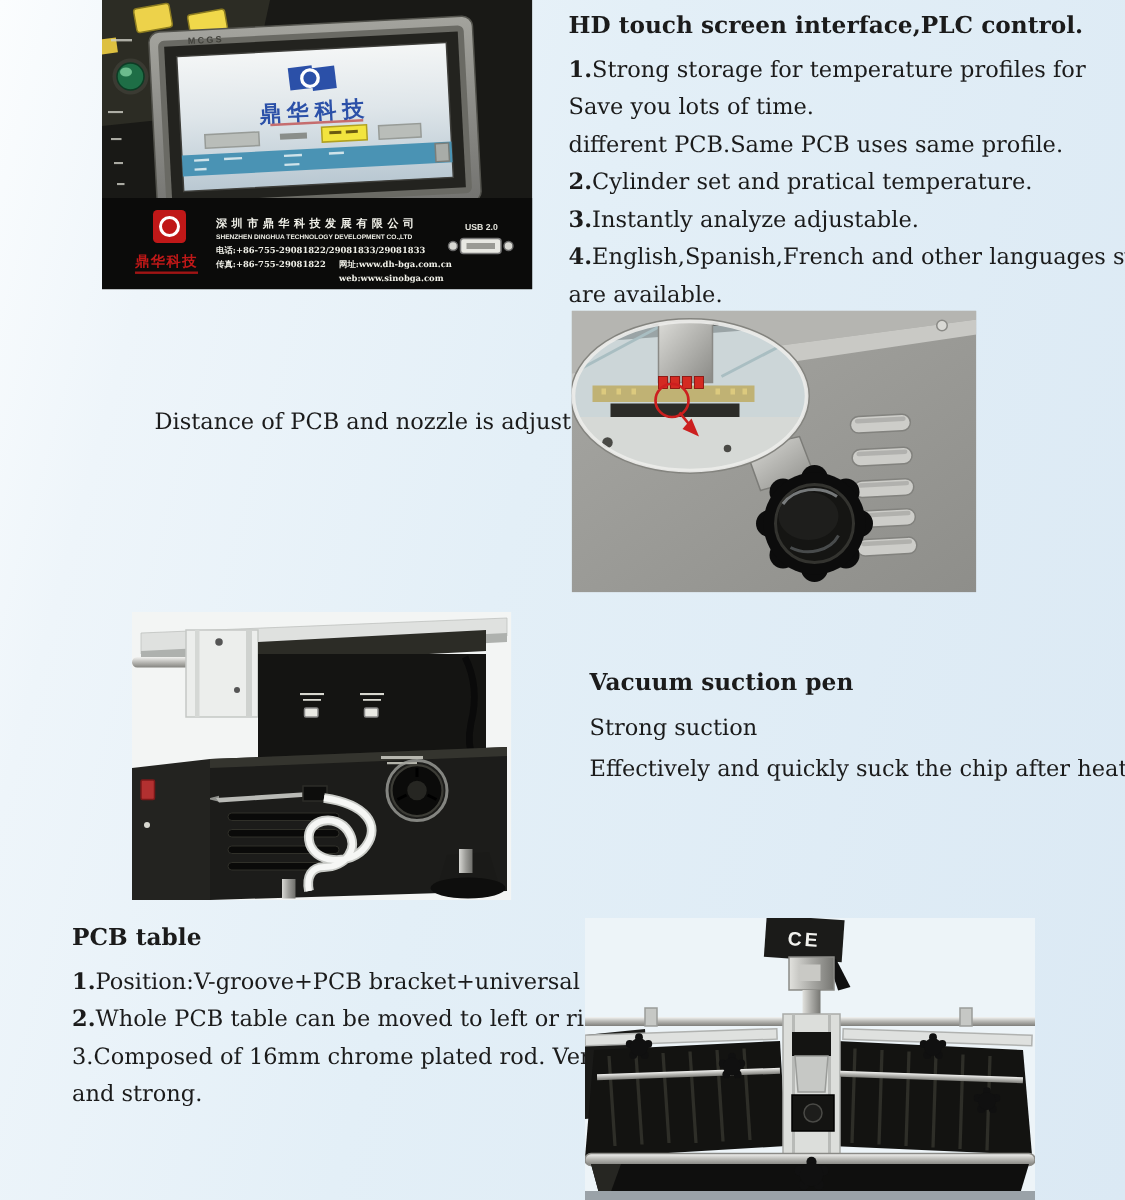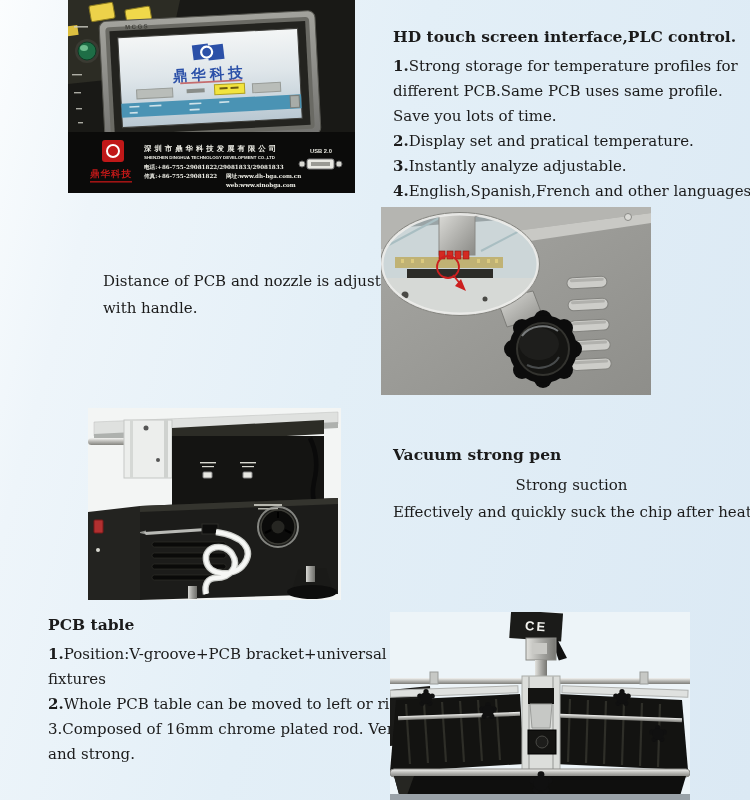--- a/index.html
+++ b/index.html
@@ -10,25 +10,25 @@
     background:linear-gradient(105deg,#fbfdfe 0%,#eef5fa 15%,#e3eff7 45%,#dbe9f4 100%);
     font-family:"DejaVu Serif","Liberation Serif",serif;
     color:#1b1b1b;
   }
   .photo{position:absolute;overflow:hidden;}
   .photo svg{display:block;width:100%;height:100%;}
   .txt{position:absolute;}
   .t-head{font-weight:bold;font-size:15.5px;line-height:22px;margin-bottom:6px;}
   .t-line{font-size:15px;line-height:25px;white-space:nowrap;}
   .t-line .num{font-weight:bold;}
-  .sec-hd{left:393px;top:6px;width:357px;margin-top:20px;}
+  .sec-hd{left:379px;top:6px;width:357px;}
   .sec-distance{left:103px;top:268px;width:300px;}
   .sec-distance .t-line{line-height:27px;}
   .sec-vacuum{left:393px;top:444px;width:357px;}
-  .sec-vacuum .t-line{line-height:27px;text-align:center;}
+  .sec-vacuum .t-line{line-height:27px;}
   .sec-pcb{left:48px;top:614px;width:360px;}
   .photo-panel{left:68px;top:0;width:287px;height:193px;}
   .photo-handle{left:381px;top:207px;width:270px;height:188px;}
   .photo-suction{left:88px;top:408px;width:253px;height:192px;}
   .photo-table{left:390px;top:612px;width:300px;height:188px;}
   .svg-sans{font-family:"Liberation Sans","DejaVu Sans",sans-serif;}
 </style>
 </head>
 <body>
 
@@ -112,30 +112,30 @@
         <circle cx="271" cy="164" r="3" fill="#d8d8d2" stroke="#666"></circle>
         <rect x="239" y="159" width="27" height="10" rx="2" fill="#e8e8e2" stroke="#777"></rect>
         <rect x="243" y="162" width="19" height="4" fill="#9a9a94"></rect>
       </g>
     </svg>
   </div>
 
   <div class="txt sec-hd">
     <div class="t-head">HD touch screen interface,PLC control.</div>
     <div class="t-line"><b class="num">1.</b><span>Strong storage for temperature profiles for</span></div>
+    <div class="t-line"><b class="num"></b><span>Save you lots of time.</span></div>
     <div class="t-line"><b class="num"></b><span>different PCB.Same PCB uses same profile.</span></div>
-    <div class="t-line"><b class="num"></b><span>Save you lots of time.</span></div>
-    <div class="t-line"><b class="num">2.</b><span>Display set and pratical temperature.</span></div>
+    <div class="t-line"><b class="num">2.</b><span>Cylinder set and pratical temperature.</span></div>
     <div class="t-line"><b class="num">3.</b><span>Instantly analyze adjustable.</span></div>
     <div class="t-line"><b class="num">4.</b><span>English,Spanish,French and other languages systems</span></div>
+    <div class="t-line"><b class="num"></b><span>are available.</span></div>
   </div>
 
   <div class="txt sec-distance">
     <div class="t-line">Distance of PCB and nozzle is adjustable</div>
-    <div class="t-line">with handle.</div>
   </div>
 
   <div class="photo photo-handle">
     <svg viewBox="0 0 270 188">
       <defs>
         <linearGradient id="p2-panel" x1="0" y1="0" x2="1" y2="1">
           <stop offset="0" stop-color="#a7a7a3"></stop>
             <stop offset="1" stop-color="#8e8e8a"></stop>
         </linearGradient>
         <linearGradient id="p2-metal" x1="0" y1="0" x2="1" y2="1">
@@ -291,29 +291,28 @@
       <polygon points="210,162 238,160 244,180 204,182" fill="#1a1a18"></polygon>
       <rect x="218" y="158" width="9" height="16" fill="url(#p3-metalV)"></rect>
       <ellipse cx="224" cy="184" rx="25" ry="7" fill="#0e0e0d"></ellipse>
       <polygon points="0,104 52,98 52,192 0,192" fill="#232320"></polygon>
       <rect x="6" y="112" width="9" height="13" rx="1" fill="#b23030" stroke="#7a1818"></rect>
       <circle cx="10" cy="142" r="2" fill="#d8d8d0"></circle>
     </svg>
   </div>
 
   <div class="txt sec-vacuum">
-    <div class="t-head">Vacuum strong pen</div>
+    <div class="t-head">Vacuum suction pen</div>
     <div class="t-line">Strong suction</div>
     <div class="t-line">Effectively and quickly suck the chip after heating.</div>
   </div>
 
   <div class="txt sec-pcb">
     <div class="t-head">PCB table</div>
     <div class="t-line"><b class="num">1.</b><span>Position:V-groove+PCB bracket+universal</span></div>
-    <div class="t-line"><b class="num"></b><span>fixtures</span></div>
     <div class="t-line"><b class="num">2.</b><span>Whole PCB table can be moved to left or right.</span></div>
     <div class="t-line"><b class="num"></b><span>3.Composed of 16mm chrome plated rod. Very stable</span></div>
     <div class="t-line"><b class="num"></b><span>and strong.</span></div>
   </div>
 
   <div class="photo photo-table">
     <svg viewBox="0 0 300 188">
       <defs>
         <linearGradient id="p4-metalH" x1="0" y1="0" x2="0" y2="1">
           <stop offset="0" stop-color="#f4f4f2"></stop>

